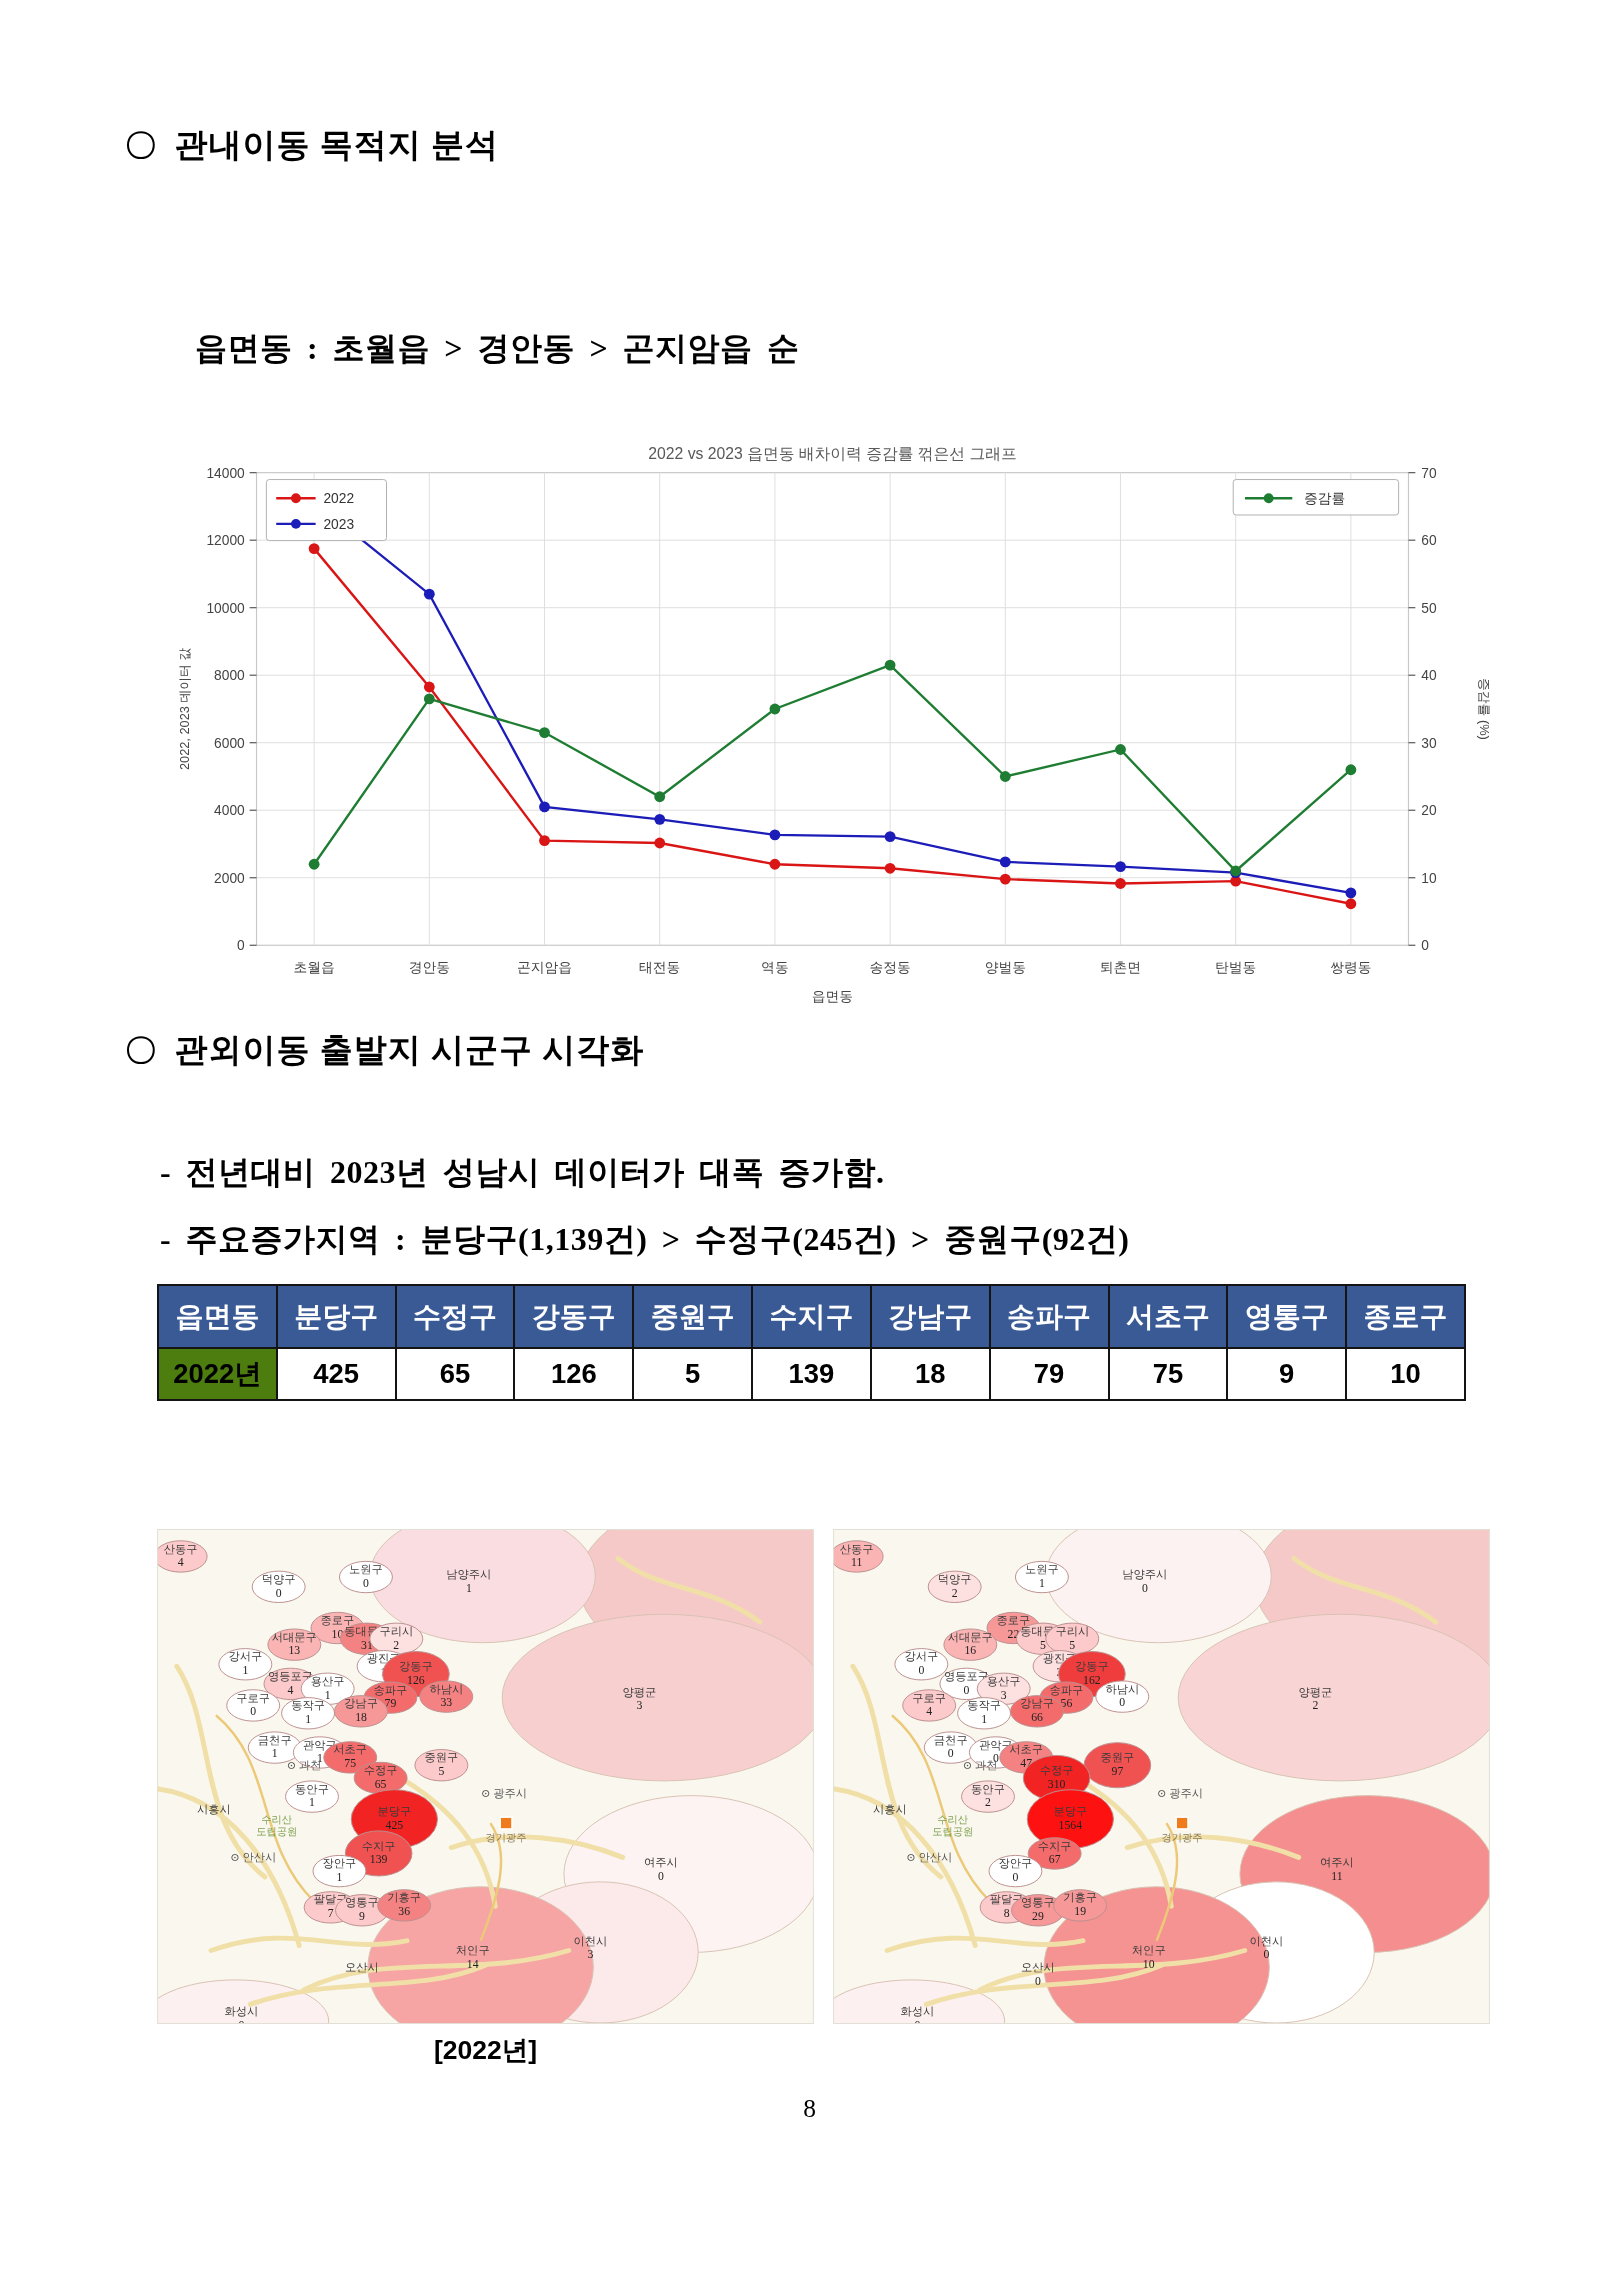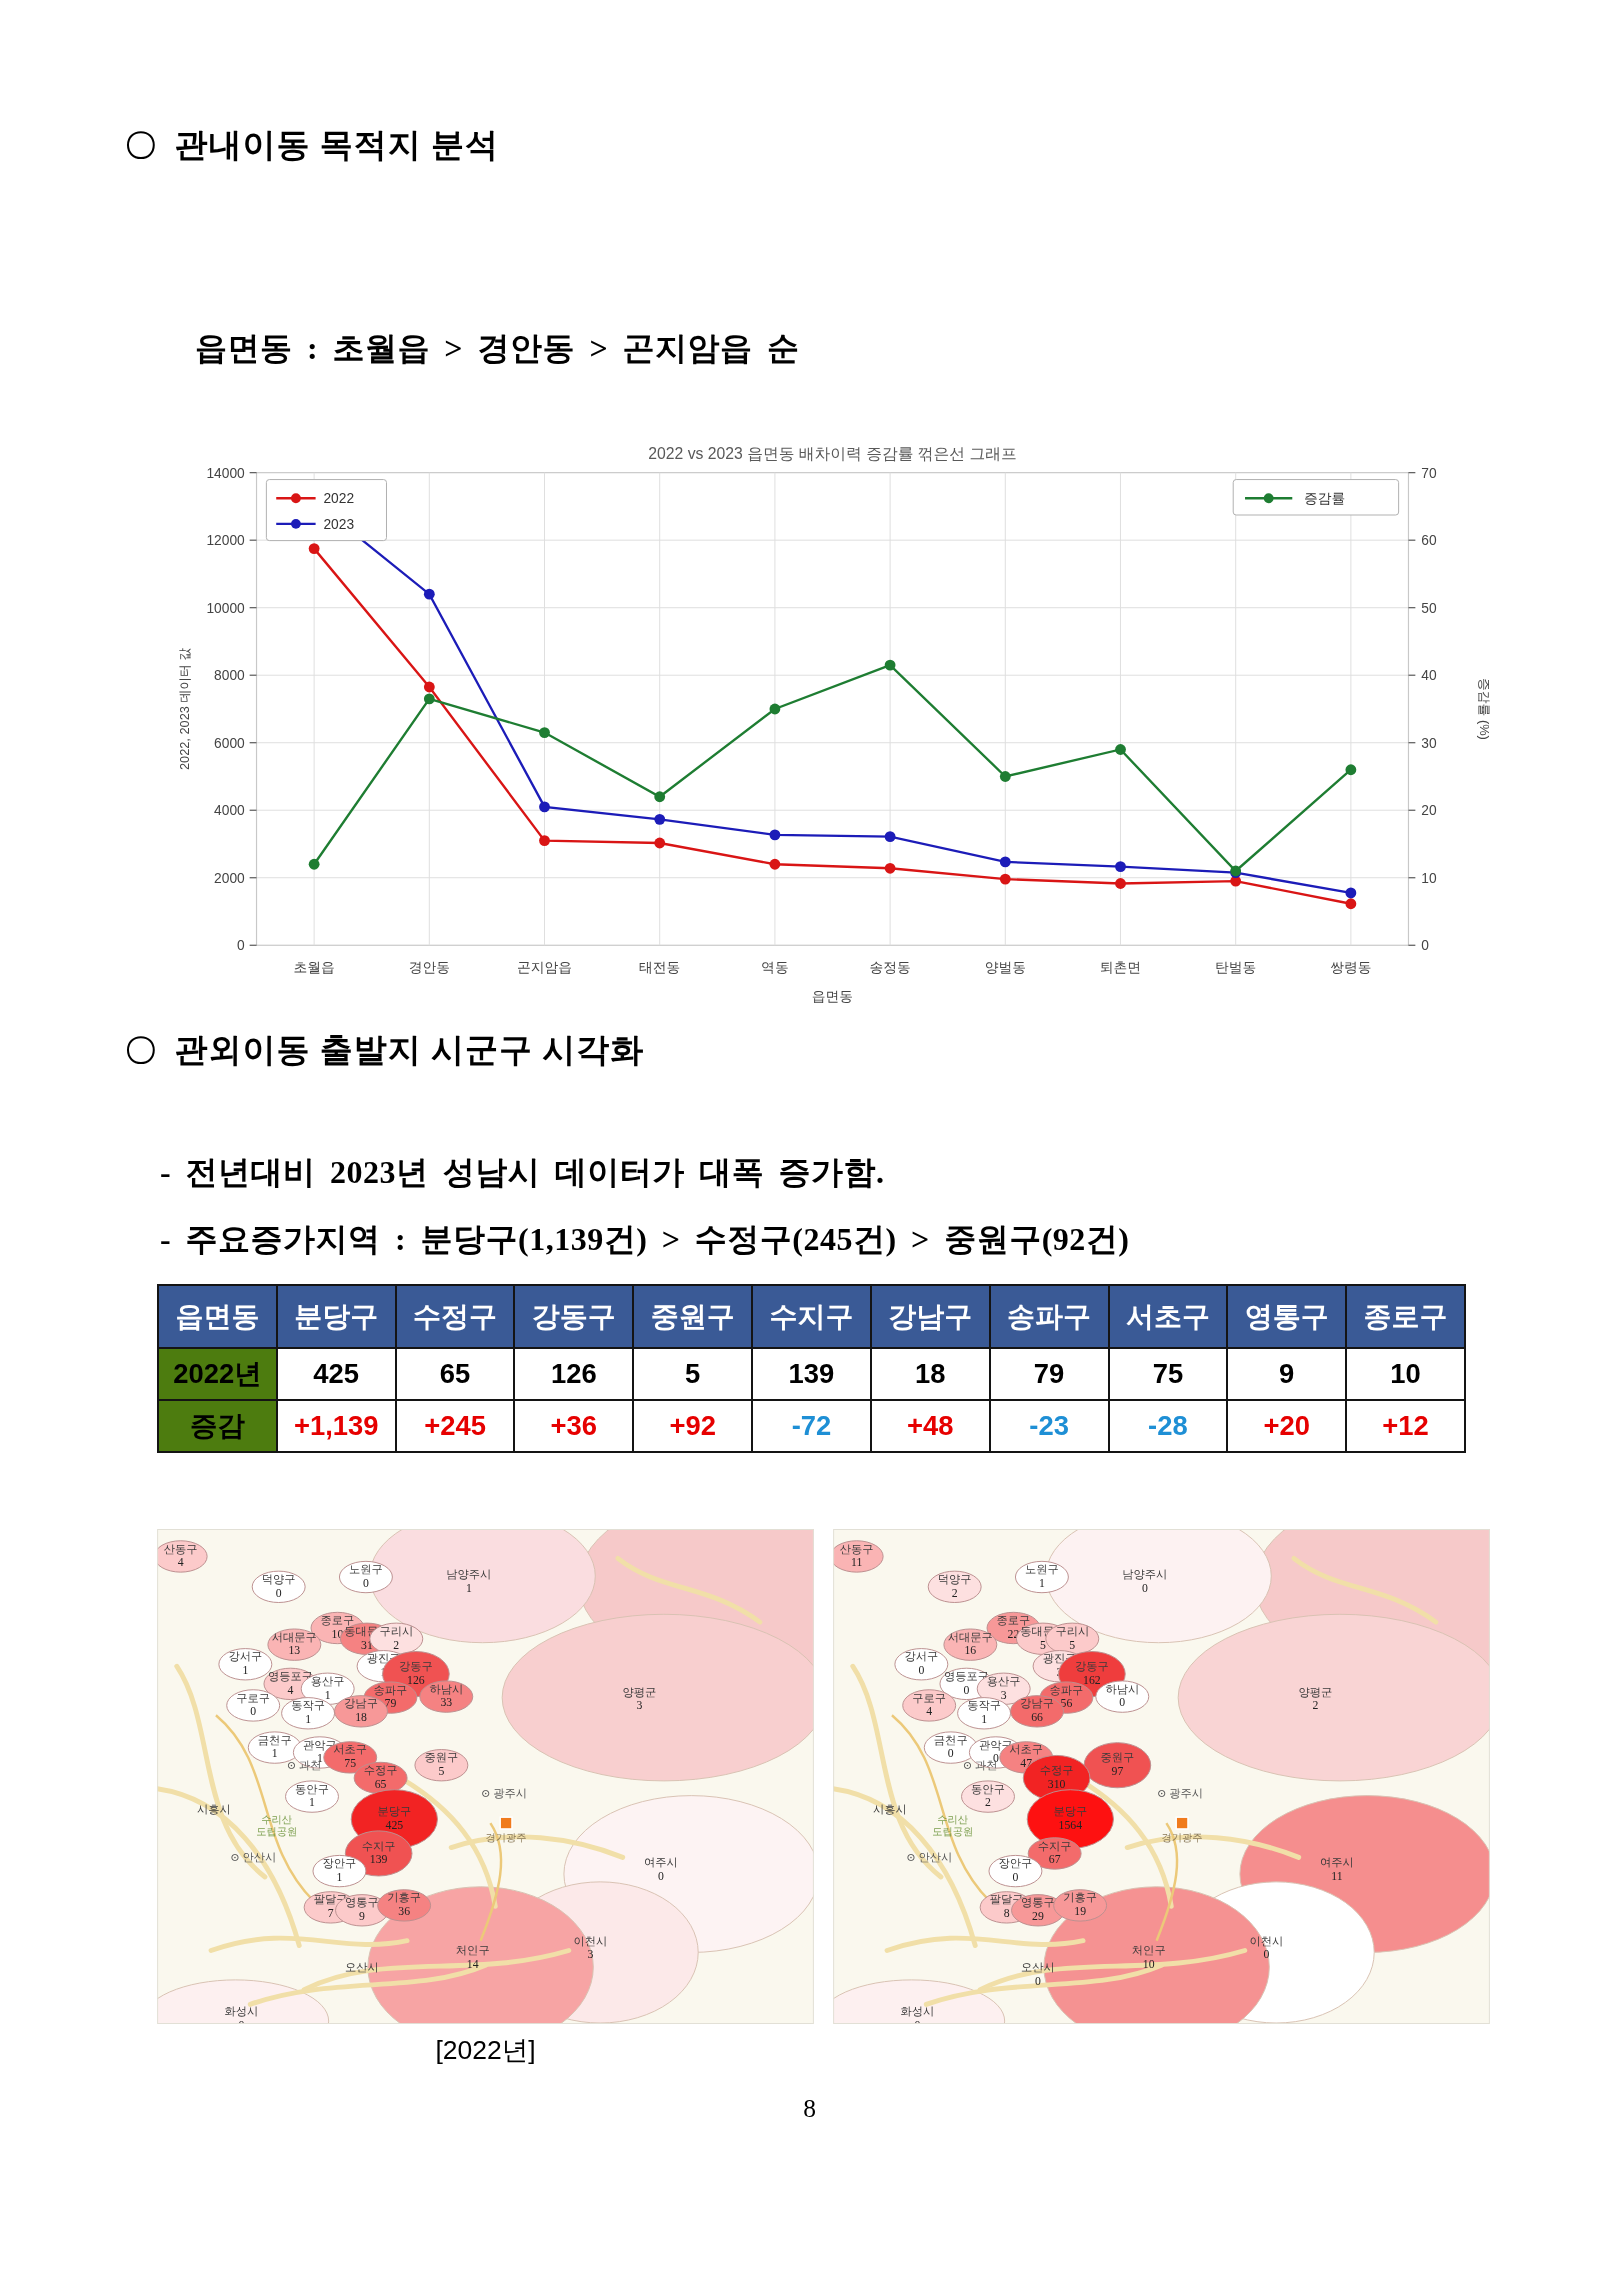--- a/index.html
+++ b/index.html
@@ -15,21 +15,21 @@
   #table-wrap{position:absolute;left:157px;top:1284px;}
   #data-table{border-collapse:collapse;table-layout:fixed;width:1309px;
               font-family:"Liberation Sans","DejaVu Sans",sans-serif;}
   #data-table th,#data-table td{border:2.9px solid #141414;text-align:center;font-weight:bold;padding:0;}
   #data-table thead th{color:#fff;font-size:28px;height:61px;}
   #data-table tbody th{background:#4d7c0f;color:#000;font-size:27.4px;height:50px;}
   #data-table tbody td{background:#fff;font-size:27.4px;height:50px;}
   .map-panel{position:absolute;top:1529px;width:657px;}
   .map-panel svg{display:block;background:#faf8ee;}
   .map-caption{width:657px;text-align:center;font-family:"Liberation Sans","DejaVu Sans",sans-serif;
-               font-weight:normal;font-size:26.5px;margin-top:7.8px;color:#000;}
+               font-weight:bold;font-size:26.5px;margin-top:7.8px;color:#000;}
   #page-number{position:absolute;left:0;top:2094px;width:1619px;text-align:center;font-size:25.5px;}
 </style>
 </head>
 <body>
 
 <div id="page">
 
   <div class="sec-heading" style="top:123px;">
     <span class="circ">〇</span><span>관내이동 목적지 분석</span>
   </div>
@@ -200,33 +200,20 @@
             <td>65</td>
             <td>126</td>
             <td>5</td>
             <td>139</td>
             <td>18</td>
             <td>79</td>
             <td>75</td>
             <td>9</td>
             <td>10</td>
           </tr>
-          <tr>
-            <th>증감</th>
-            <td style="color: rgb(230, 0, 0);">+1,139</td>
-            <td style="color: rgb(230, 0, 0);">+245</td>
-            <td style="color: rgb(230, 0, 0);">+36</td>
-            <td style="color: rgb(230, 0, 0);">+92</td>
-            <td style="color: rgb(30, 143, 213);">-72</td>
-            <td style="color: rgb(230, 0, 0);">+48</td>
-            <td style="color: rgb(30, 143, 213);">-23</td>
-            <td style="color: rgb(30, 143, 213);">-28</td>
-            <td style="color: rgb(230, 0, 0);">+20</td>
-            <td style="color: rgb(230, 0, 0);">+12</td>
-          </tr>
         </tbody>
       </table>
   </div>
 
   <div class="map-panel" style="left:157px;">
     <svg id="map0" viewBox="0 0 670 505" width="657" height="495">
         <g>
           <rect x="0" y="0" width="670" height="505" fill="#faf8ee"></rect>
           <ellipse cx="600" cy="55" rx="170" ry="95" fill="#f6c9c9" stroke="#d8c2b2" stroke-width="1"></ellipse>
           <ellipse cx="332" cy="48" rx="115" ry="68" fill="#fadde0" stroke="#d8c2b2" stroke-width="1"></ellipse>

